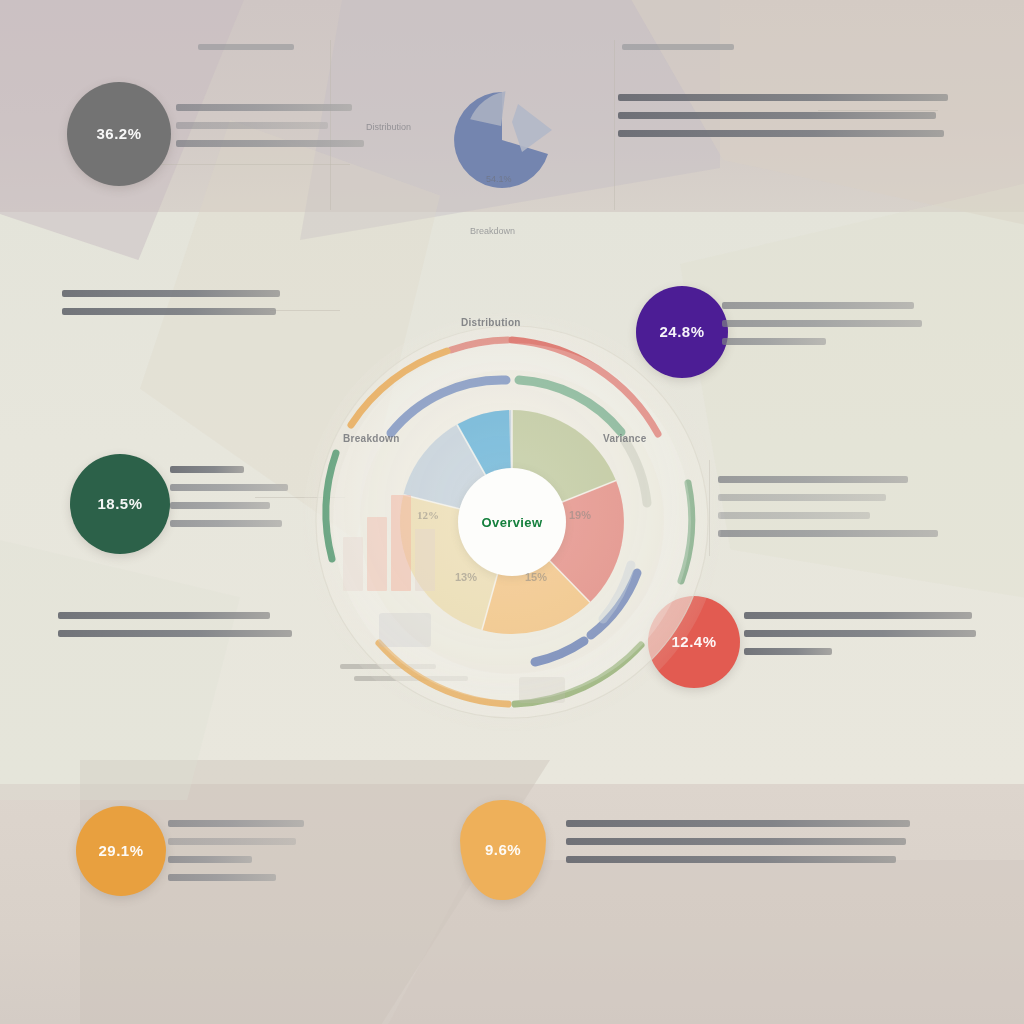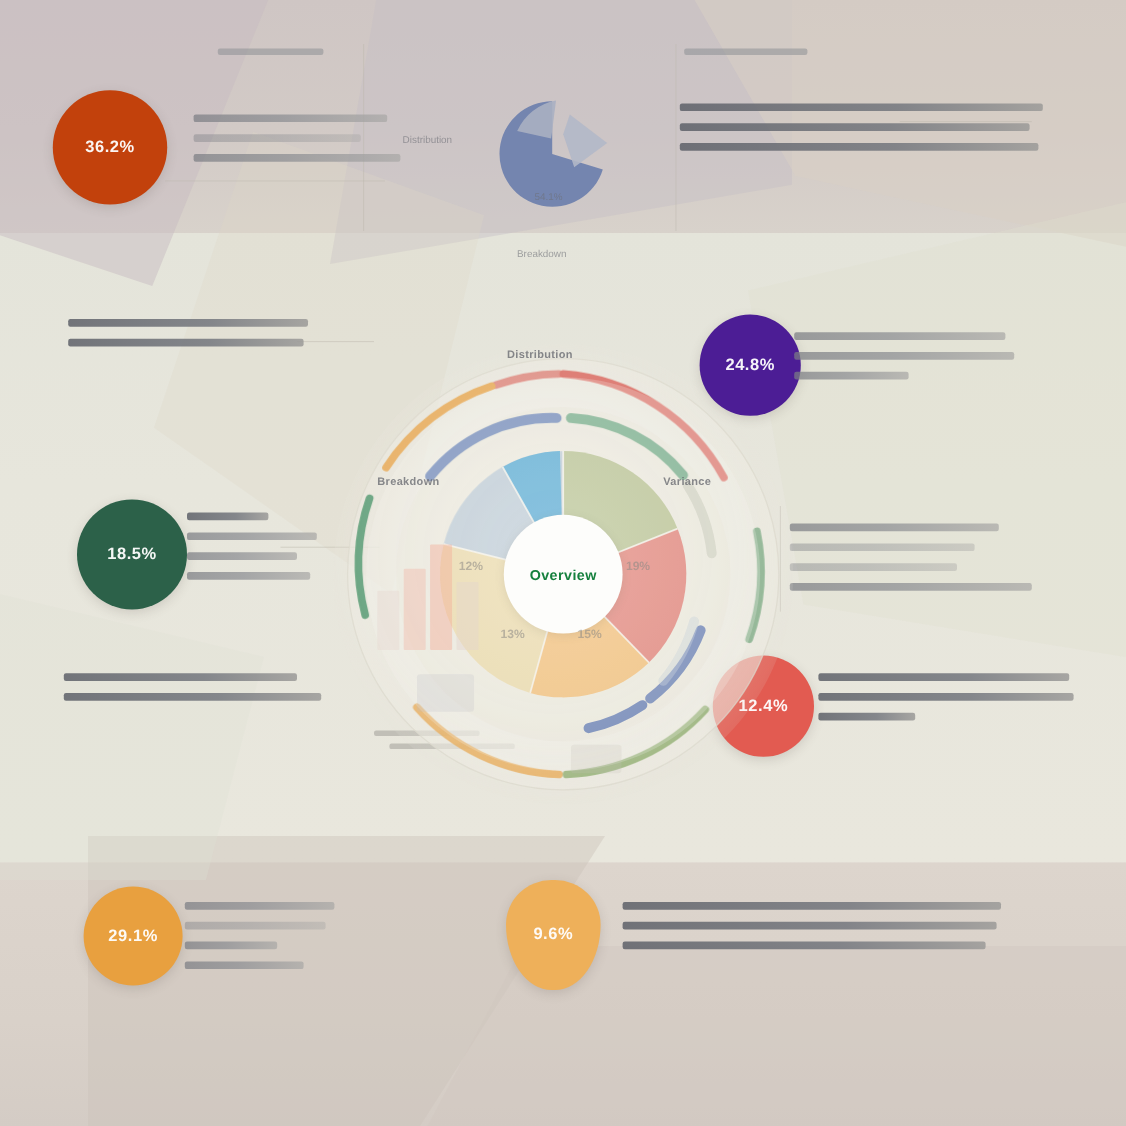--- a/index.html
+++ b/index.html
@@ -48,21 +48,21 @@
 
   
   .bubble{
     position:absolute;border-radius:50%;
     display:flex;align-items:center;justify-content:center;
     color:#fff;font-weight:700;letter-spacing:.5px;
     box-shadow:0 3px 10px rgba(90,80,70,.18);
   }
   .bubble-label{font-size:15px;text-align:center;line-height:1.1;opacity:.95;}
 
-  .b-navy  {left:48px; top:82px;  width:104px;height:104px;background:#c2410c;}
+  .b-navy  {left:67px; top:82px;  width:104px;height:104px;background:#737373;}
   .b-green {left:70px; top:454px; width:100px;height:100px;background:#2c6149;}
   .b-blue  {left:636px;top:286px; width:92px; height:92px; background:#4c1d95;}
   .b-red   {left:648px;top:596px; width:92px; height:92px; background:#e25b51;}
   .b-orange{left:76px; top:806px; width:90px; height:90px; background:#e8a03f;}
   .b-amber {left:460px;top:800px; width:86px; height:100px;background:#eeb05a;
             border-radius:50% 50% 50% 50%/42% 42% 62% 62%;}
 
   
   .tblock{position:absolute;}
   .tline{
@@ -319,19 +319,19 @@
     <div class="hub">
       <span class="hub-text">Overview</span>
     </div>
 
     
     <span class="arc-label" style="left:40px;top:120px;">Breakdown</span>
     <span class="arc-label" style="left:300px;top:120px;">Variance</span>
     <span class="arc-label" style="left:158px;top:4px;">Distribution</span>
 
     
-    <span class="seg-label dim" style="left:114px;top:196px;">12%</span>
+    <span class="seg-label dim" style="left:114px;top:196px;font-family:Liberation Serif, serif;">12%</span>
     <span class="seg-label dim" style="left:266px;top:196px;">19%</span>
     <span class="seg-label dim" style="left:152px;top:258px;">13%</span>
     <span class="seg-label dim" style="left:222px;top:258px;">15%</span>
   </div>
 
 </div>
 
 </body></html>

